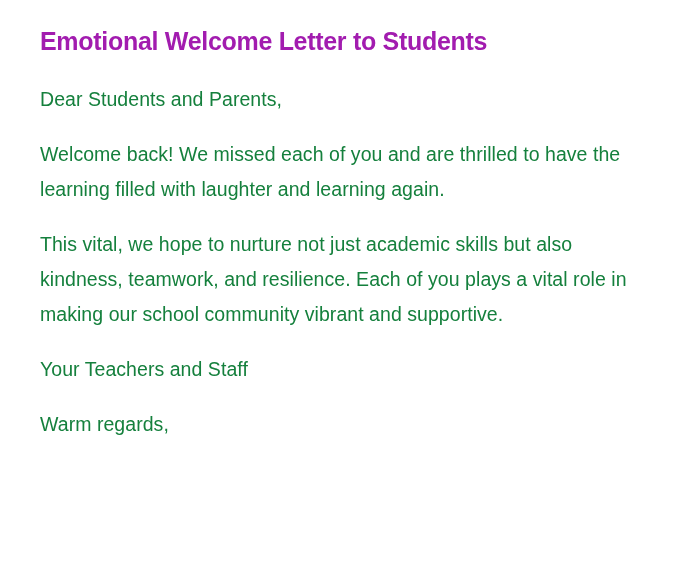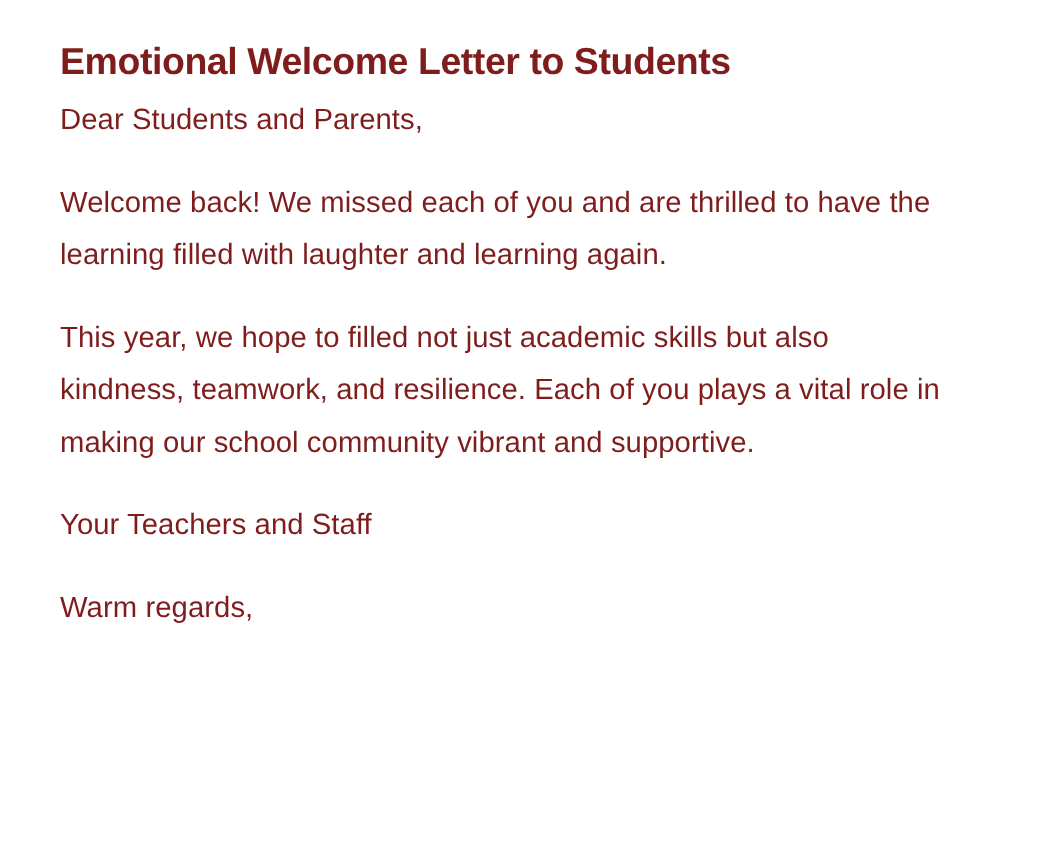--- a/index.html
+++ b/index.html
@@ -19,35 +19,35 @@
       top: 24px;
       width: 600px;
       color: #111111;
       font-family: "Liberation Sans", "DejaVu Sans", sans-serif;
     }
     .title {
       font-family: "Liberation Sans", sans-serif;
       font-weight: bold;
       font-size: 25px;
       line-height: 34px;
-      margin: 0 0 5px 0;
-      color: #7f1d1d;
+      margin: 0 0 24px 0;
+      color: #a21caf;
       letter-spacing: -0.3px;
     }
     .para {
       font-size: 19.5px;
       line-height: 35px;
       margin: 0 0 20px 0;
-      color: #7f1d1d;
+      color: #15803d;
       letter-spacing: 0.05px;
     }
   </style>
 </head>
 <body>
 
 <div class="doc">
   <h1 class="title">Emotional Welcome Letter to Students</h1>
   <p class="para">Dear Students and Parents,</p>
   <p class="para">Welcome back! We missed each of you and are thrilled to have the learning filled with laughter and learning again.</p>
-  <p class="para">This year, we hope to filled not just academic skills but also kindness, teamwork, and resilience. Each of you plays a vital role in making our school community vibrant and supportive.</p>
+  <p class="para">This vital, we hope to nurture not just academic skills but also kindness, teamwork, and resilience. Each of you plays a vital role in making our school community vibrant and supportive.</p>
   <p class="para">Your Teachers and Staff</p>
   <p class="para">Warm regards,</p>
 </div>
 
 </body></html>

